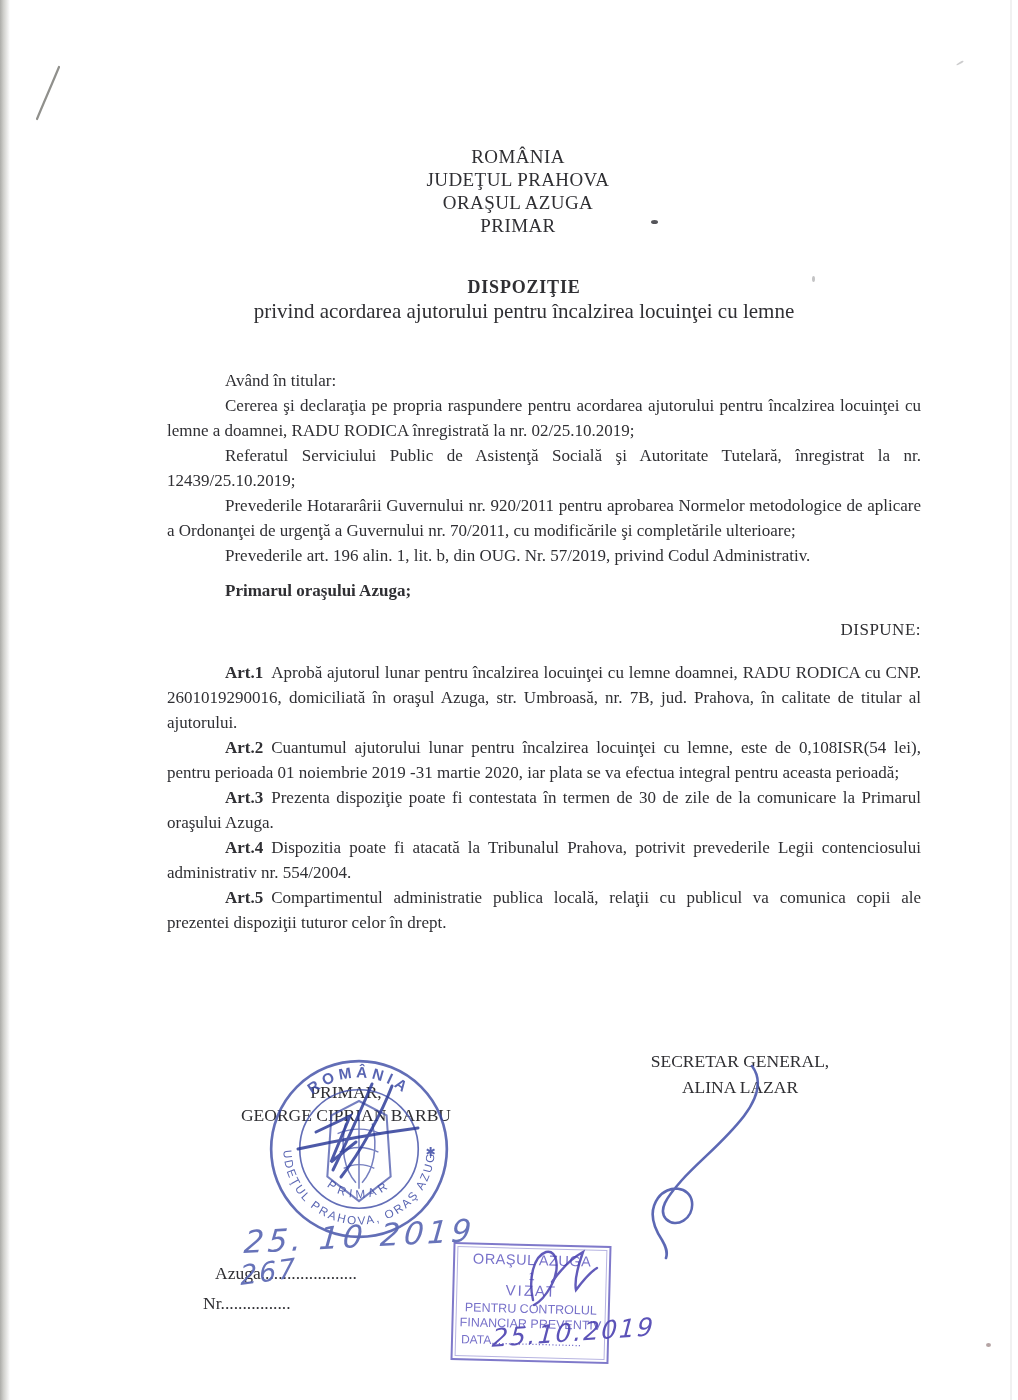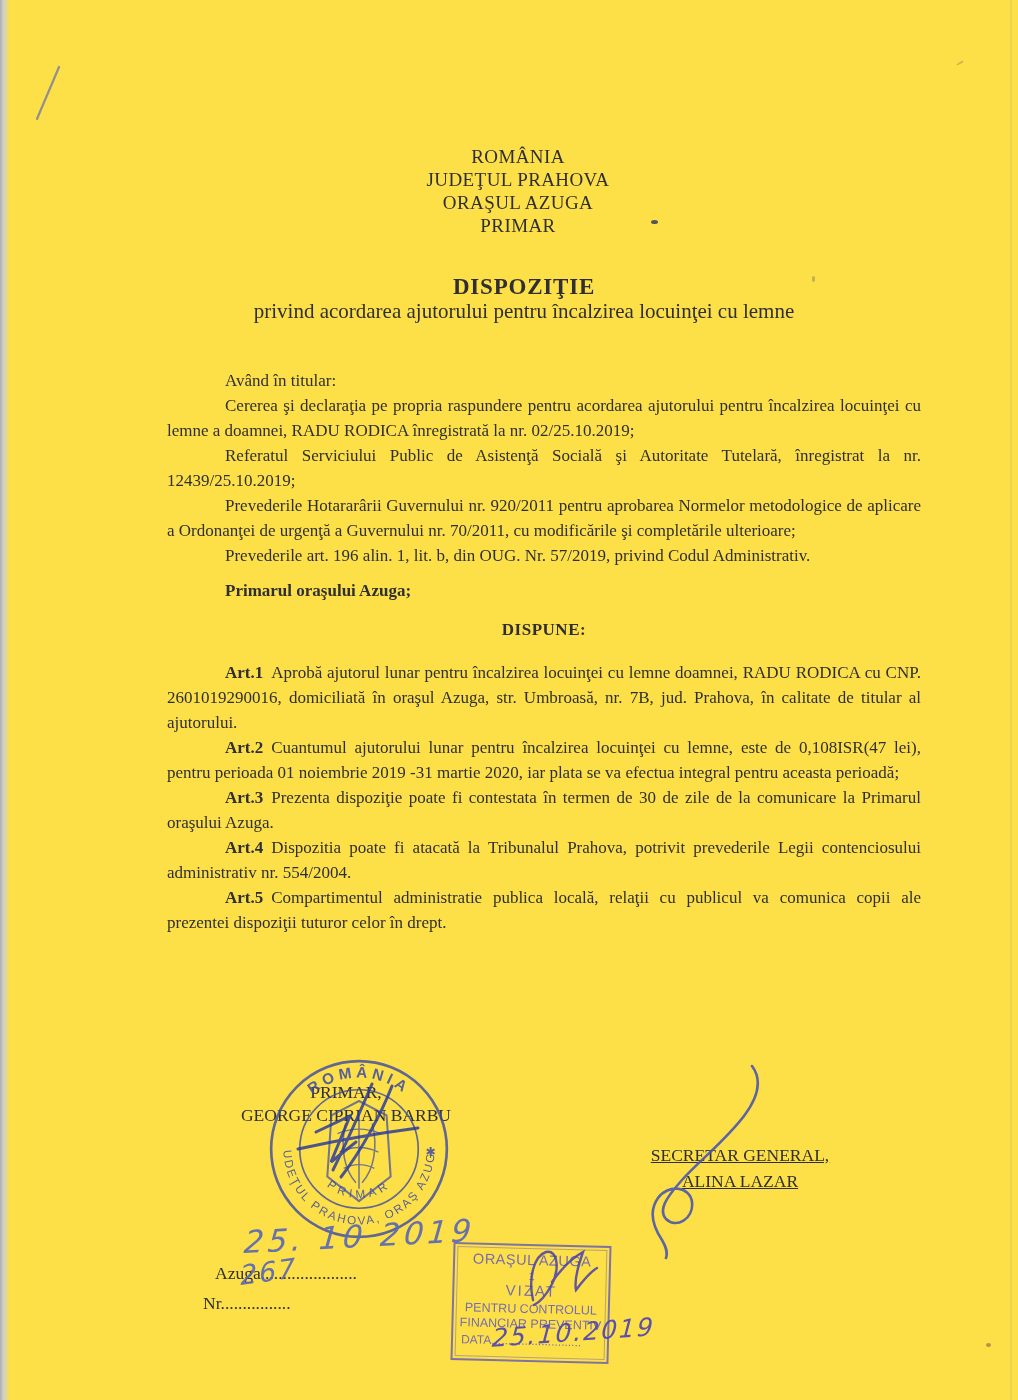--- a/index.html
+++ b/index.html
@@ -1,47 +1,47 @@
 <!DOCTYPE html>
 <html><head>
 <meta charset="utf-8">
 <style>
   html,body{margin:0;padding:0;background:#e8e8e6;}
   .page{
     position:relative;
     width:1018px;height:1400px;
-    background:#fde047;
+    background:#ffffff;
     overflow:hidden;
     font-family:"Liberation Serif","DejaVu Serif",serif;
     color:#2f2f33;
   }
   
   .edge-left{position:absolute;left:0;top:0;width:10px;height:1400px;
     background:linear-gradient(90deg,#adada9 0%,#cfcfcb 35%,rgba(255,255,255,0) 100%);}
   .edge-right{position:absolute;right:6px;top:0;width:2px;height:1400px;background:rgba(120,120,118,0.10);}
   .speck{position:absolute;background:#55555a;border-radius:50%;}
 
   
   .doc-body{position:absolute;left:167px;width:754px;top:145px;font-size:17px;line-height:25px;}
   .header-block{text-align:center;font-size:19px;line-height:23px;letter-spacing:.4px;position:relative;left:-26px;}
   .header-block p{margin:0;}
-  .doc-title{margin:38px 0 0 0;text-align:center;font-weight:bold;font-size:23px;line-height:24px;letter-spacing:.8px;position:relative;left:-20px;}
+  .doc-title{margin:38px 0 0 0;text-align:center;font-weight:bold;font-size:18px;line-height:24px;letter-spacing:.8px;position:relative;left:-20px;}
   .doc-subtitle{margin:0;text-align:center;font-size:21px;line-height:25px;position:relative;left:-20px;}
   .intro{margin:44px 0 0 0;text-indent:58px;}
   .just{margin:0;text-align:justify;text-indent:58px;}
   .mayor-line{margin:10px 0 0 0;text-indent:58px;font-weight:bold;}
-  .dispune{margin:14px 0 0 0;text-align:center;font-weight:bold;letter-spacing:.5px;}
+  .dispune{margin:14px 0 0 0;text-align:right;font-weight:normal;letter-spacing:.5px;}
   .articles{margin-top:18px;}
   .art b{margin-right:8px;}
 
   
   .sig{position:absolute;font-size:17.5px;line-height:23px;text-align:center;}
   .sig p{margin:0;}
   .sig-primar{left:226px;top:1081px;width:240px;}
-  .sig-secretar{left:634px;top:1142px;width:212px;line-height:26px;text-decoration:underline;}
+  .sig-secretar{left:634px;top:1048px;width:212px;line-height:26px;}
 
   
   .round-stamp{position:absolute;left:264px;top:1054px;}
 
   
   .rect-stamp{
     position:absolute;left:452px;top:1244px;width:154px;height:114px;
     border:2px solid rgba(95,88,189,.8);
     transform:rotate(1.5deg);
     font-family:"Liberation Sans","DejaVu Sans",sans-serif;
@@ -103,21 +103,21 @@
     <p class="just">Cererea şi declaraţia pe propria raspundere pentru acordarea ajutorului pentru încalzirea locuinţei cu lemne a doamnei, RADU RODICA înregistrată la nr. 02/25.10.2019;</p>
     <p class="just">Referatul Serviciului Public de Asistenţă Socială şi Autoritate Tutelară, înregistrat la nr.  12439/25.10.2019;</p>
     <p class="just">Prevederile Hotararârii Guvernului nr.  920/2011 pentru aprobarea   Normelor metodologice de aplicare a Ordonanţei de urgenţă a Guvernului  nr. 70/2011, cu modificările şi completările  ulterioare;</p>
     <p class="just">Prevederile art.  196 alin.  1,  lit.  b,  din    OUG. Nr.  57/2019, privind Codul Administrativ.</p>
 
     <p class="mayor-line">Primarul oraşului Azuga;</p>
     <p class="dispune">DISPUNE:</p>
 
     <div class="articles">
       <p class="just art"><b>Art.1</b><span>Aprobă ajutorul lunar pentru încalzirea locuinţei cu lemne doamnei, RADU RODICA cu CNP.  2601019290016,  domiciliată în oraşul Azuga, str. Umbroasă, nr. 7B,  jud. Prahova,  în calitate de titular al ajutorului.</span></p>
-      <p class="just art"><b>Art.2</b><span>Cuantumul ajutorului lunar pentru încalzirea locuinţei cu lemne, este de 0,108ISR(47 lei), pentru perioada  01 noiembrie 2019 -31 martie 2020, iar  plata se va efectua integral pentru aceasta perioadă;</span></p>
+      <p class="just art"><b>Art.2</b><span>Cuantumul ajutorului lunar pentru încalzirea locuinţei cu lemne, este de 0,108ISR(54 lei), pentru perioada  01 noiembrie 2019 -31 martie 2020, iar  plata se va efectua integral pentru aceasta perioadă;</span></p>
       <p class="just art"><b>Art.3</b><span>Prezenta dispoziţie poate fi contestata în termen de 30 de zile de la  comunicare la Primarul oraşului Azuga.</span></p>
       <p class="just art"><b>Art.4</b><span>Dispozitia poate fi atacată la Tribunalul  Prahova, potrivit prevederile Legii contenciosului administrativ nr. 554/2004.</span></p>
       <p class="just art"><b>Art.5</b><span>Compartimentul administratie publica locală, relaţii cu publicul va comunica copii ale prezentei dispoziţii tuturor celor în drept.</span></p>
     </div>
   </div>
 
   <div class="sig sig-primar">
     <p>PRIMAR,</p>
     <p>GEORGE CIPRIAN BARBU</p>
   </div>

